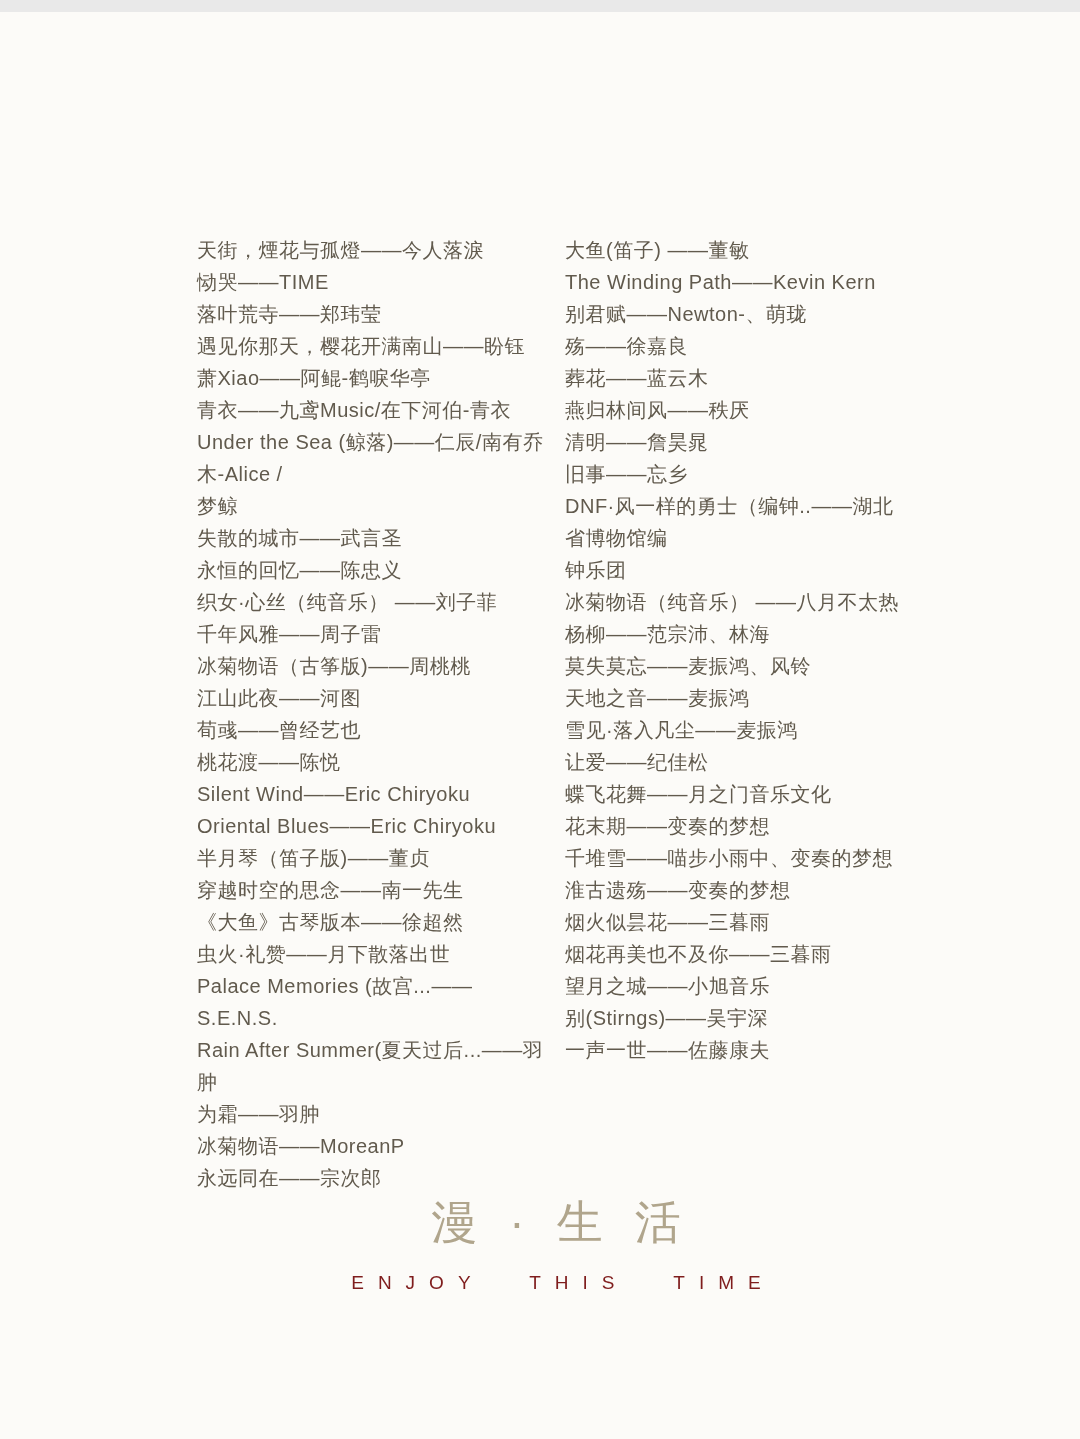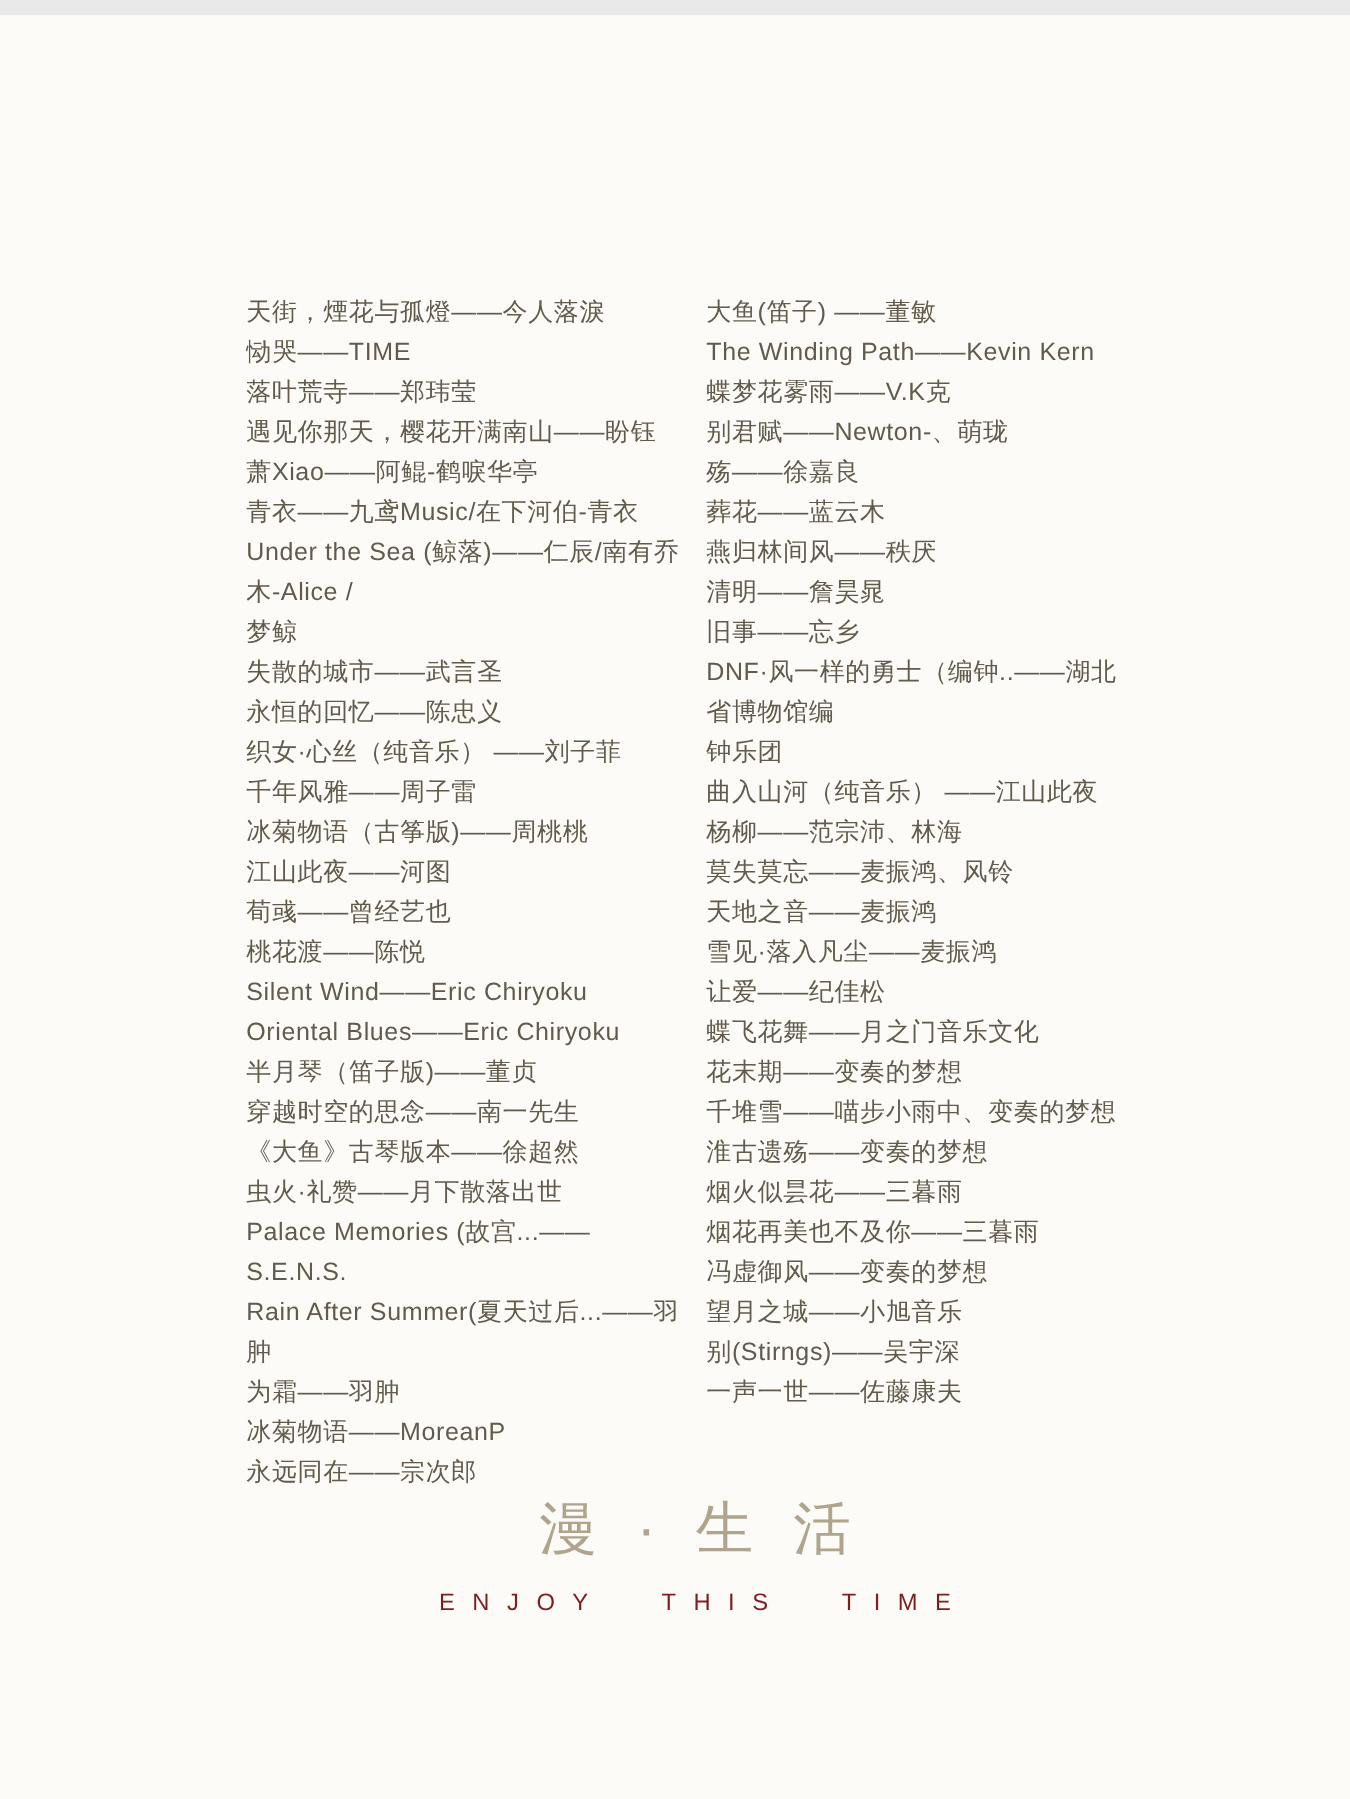--- a/index.html
+++ b/index.html
@@ -86,42 +86,40 @@
       <div class="song-line">Palace Memories (故宫...——S.E.N.S.</div>
       <div class="song-line">Rain After Summer(夏天过后...——羽肿</div>
       <div class="song-line">为霜——羽肿</div>
       <div class="song-line">冰菊物语——MoreanP</div>
       <div class="song-line">永远同在——宗次郎</div>
     </div>
 
   <div class="playlist-col right">
       <div class="song-line">大鱼(笛子) ——董敏</div>
       <div class="song-line">The Winding Path——Kevin Kern</div>
-      <div class="song-line">蝶梦花雾雨——V.K克</div>
       <div class="song-line">别君赋——Newton-、萌珑</div>
       <div class="song-line">殇——徐嘉良</div>
       <div class="song-line">葬花——蓝云木</div>
       <div class="song-line">燕归林间风——秩厌</div>
       <div class="song-line">清明——詹昊晁</div>
       <div class="song-line">旧事——忘乡</div>
       <div class="song-line">DNF·风一样的勇士（编钟..——湖北省博物馆编
 钟乐团</div>
-      <div class="song-line">曲入山河（纯音乐） ——江山此夜</div>
+      <div class="song-line">冰菊物语（纯音乐） ——八月不太热</div>
       <div class="song-line">杨柳——范宗沛、林海</div>
       <div class="song-line">莫失莫忘——麦振鸿、风铃</div>
       <div class="song-line">天地之音——麦振鸿</div>
       <div class="song-line">雪见·落入凡尘——麦振鸿</div>
       <div class="song-line">让爱——纪佳松</div>
       <div class="song-line">蝶飞花舞——月之门音乐文化</div>
       <div class="song-line">花末期——变奏的梦想</div>
       <div class="song-line">千堆雪——喵步小雨中、变奏的梦想</div>
       <div class="song-line">淮古遗殇——变奏的梦想</div>
       <div class="song-line">烟火似昙花——三暮雨</div>
       <div class="song-line">烟花再美也不及你——三暮雨</div>
-      <div class="song-line">冯虚御风——变奏的梦想</div>
       <div class="song-line">望月之城——小旭音乐</div>
       <div class="song-line">别(Stirngs)——吴宇深</div>
       <div class="song-line">一声一世——佐藤康夫</div>
     </div>
 
   <div class="footer footer-cn">漫·生活</div>
 
   <div class="footer footer-en">ENJOY THIS TIME</div>
 
 </div>

